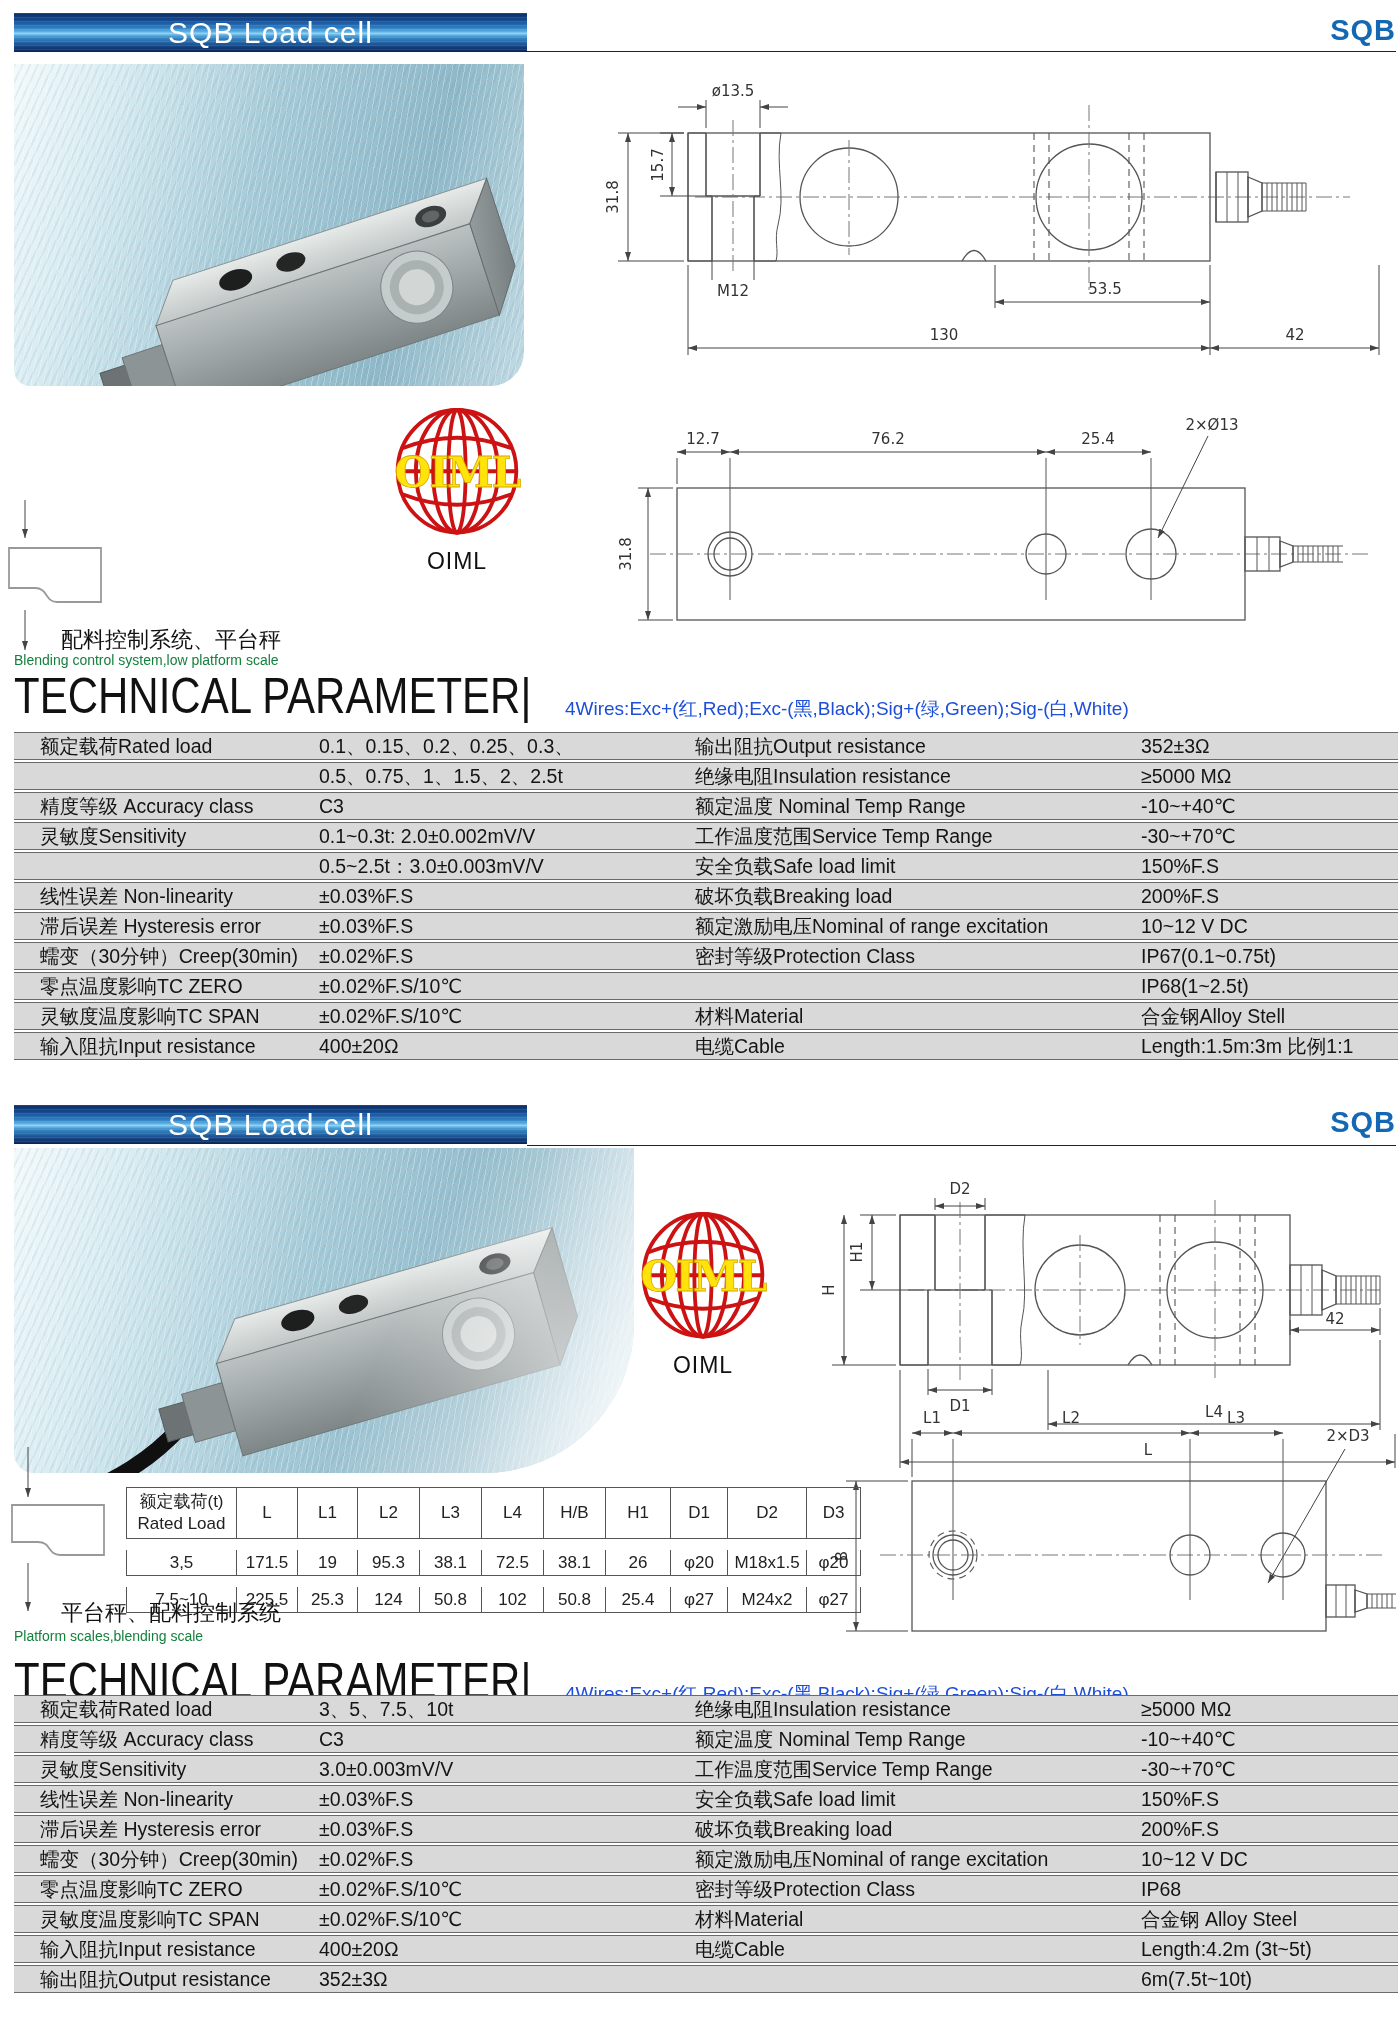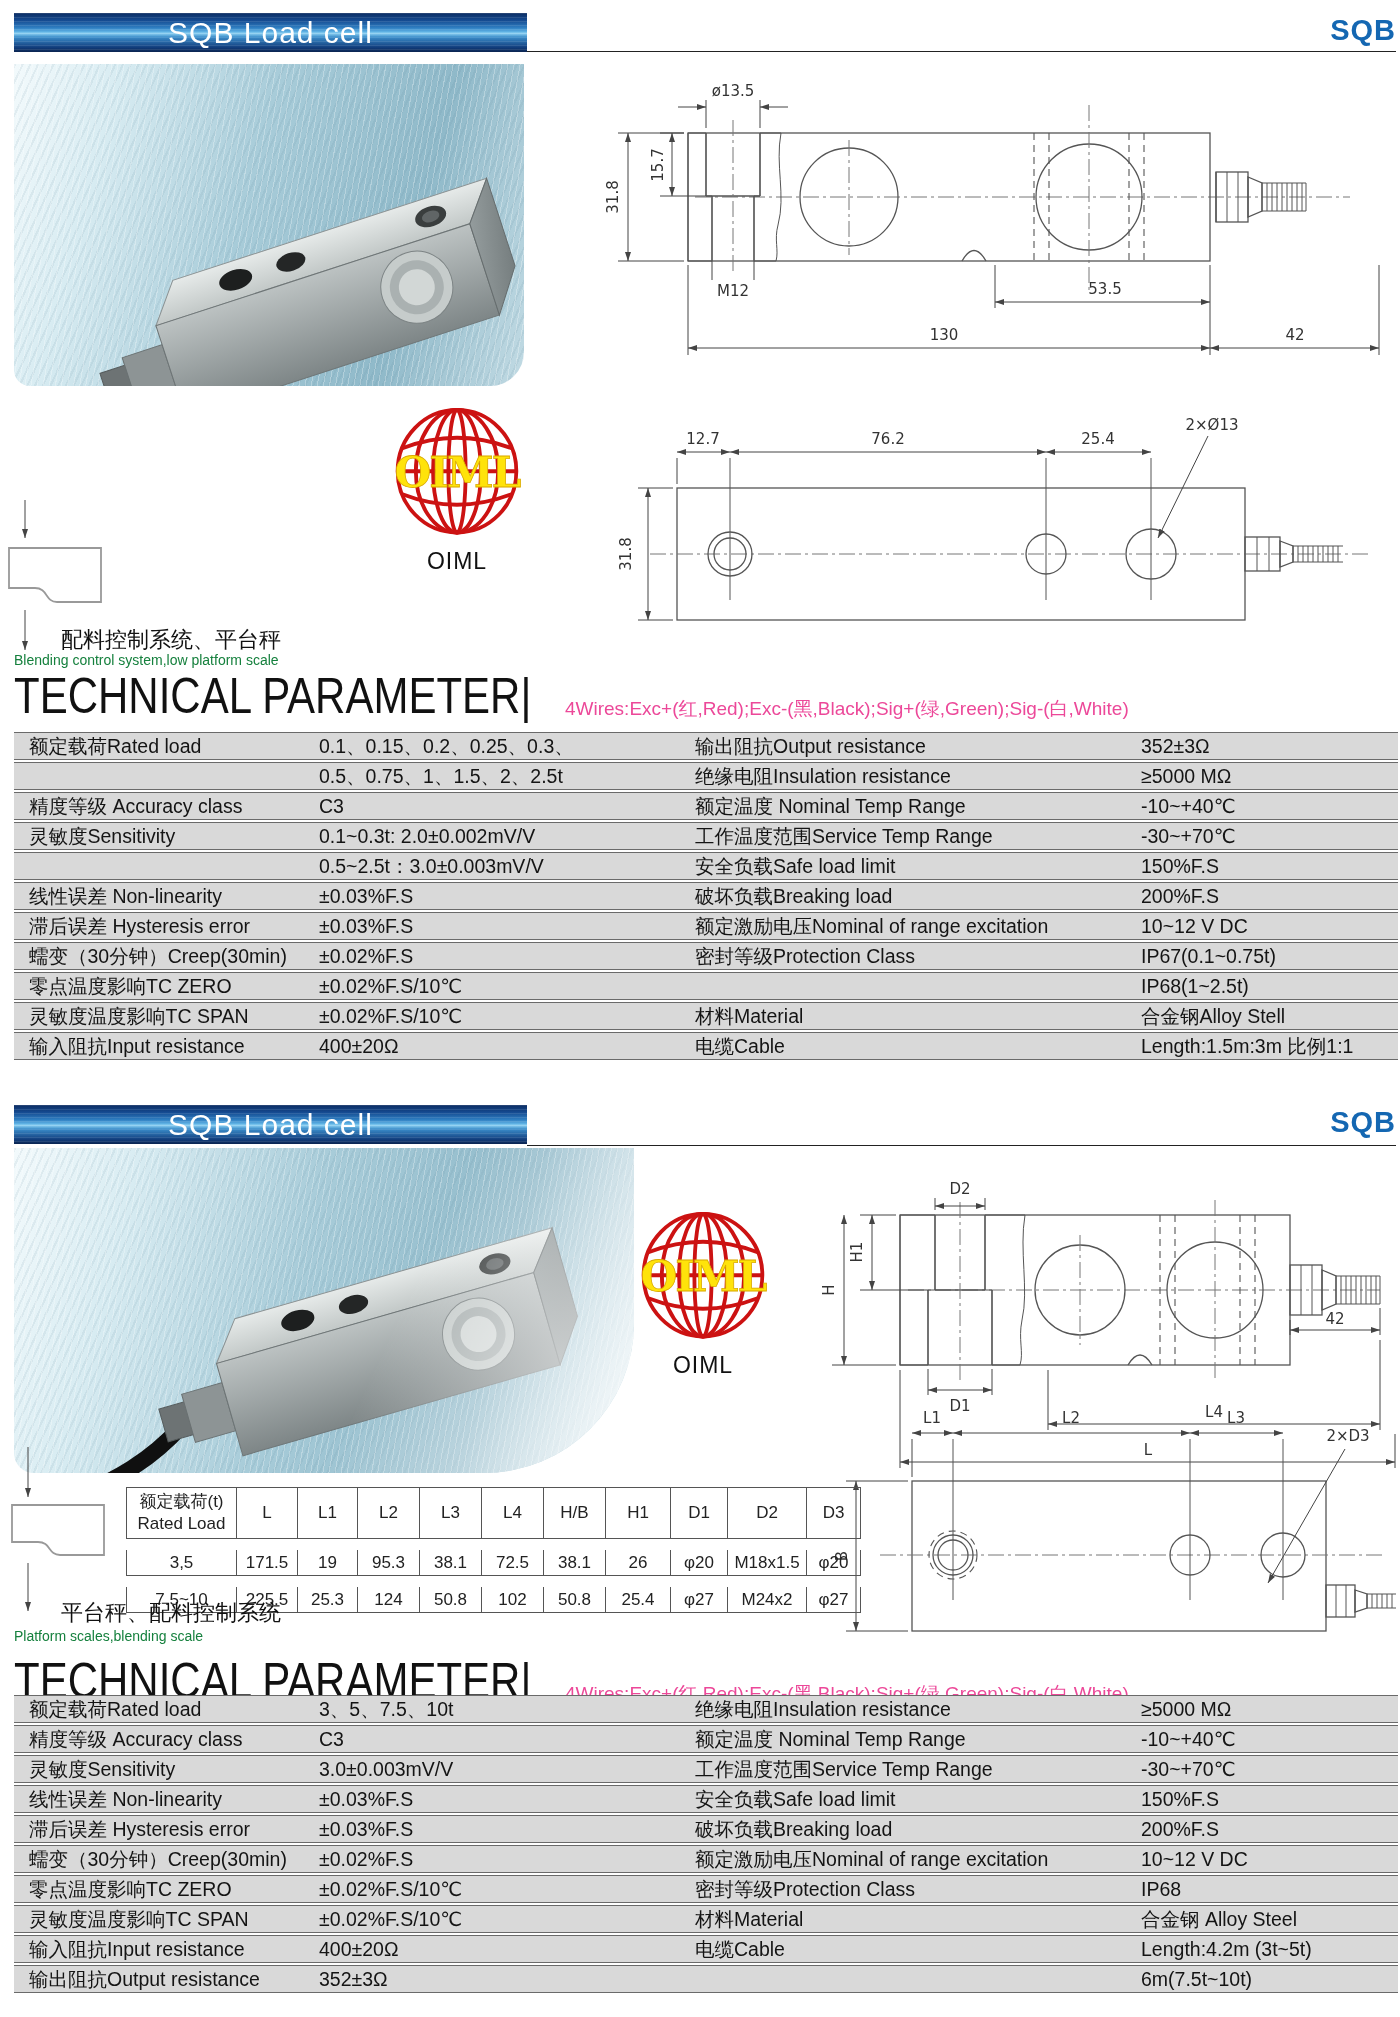--- a/index.html
+++ b/index.html
@@ -21,26 +21,26 @@
   .photo2{top:1148px;width:620px;height:325px;border-radius:0 0 150px 20px;}
   .photo2:after{content:"";position:absolute;inset:0;background:linear-gradient(115deg,rgba(255,255,255,0) 60%,rgba(255,255,255,.85) 96%);}
   
   .oimlbox{position:absolute;}
   .oimlcap{position:absolute;width:110px;text-align:center;font-size:23px;color:#111;letter-spacing:1px;}
   
   .capzh{position:absolute;left:14px;font-size:22px;color:#111;margin-left:47px;}
   .capen{position:absolute;left:14px;font-size:14px;color:#15803d;}
   .tech{position:absolute;left:14px;font-size:50px;line-height:44px;color:#111;white-space:nowrap;
         transform:scaleX(.84);transform-origin:left top;letter-spacing:0;}
-  .wires{position:absolute;left:565px;font-size:19px;color:#ec4899;white-space:nowrap;}
+  .wires{position:absolute;left:565px;font-size:19px;color:#1d4ed8;white-space:nowrap;}
   
   .ptable{position:absolute;left:14px;width:1384px;}
   .prow{position:relative;height:26px;background:#d9d9d9;border-top:1.6px solid #6a6a6a;border-bottom:1.6px solid #6a6a6a;margin-bottom:2px;}
   .prow span{position:absolute;top:1px;font-size:19.5px;line-height:24px;color:#141414;white-space:nowrap;}
-  .pl1{left:15px;} .pv1{left:305px;} .pl2{left:681px;} .pv2{left:1127px;}
+  .pl1{left:26px;} .pv1{left:305px;} .pl2{left:681px;} .pv2{left:1127px;}
   
   .dimtable{position:absolute;left:110px;top:1487px;font-size:17px;color:#222;padding-left:16px;}
   .dimrow{display:flex;}
   .dimcell{border-right:1.3px solid #555;border-bottom:1.3px solid #555;box-sizing:border-box;
            display:flex;flex-direction:column;align-items:center;justify-content:center;text-align:center;line-height:22px;}
   .dimhead .dimcell{border-top:1.3px solid #555;height:52px;}
   .dimbody .dimcell{height:26px;margin-top:11px;}
   .bl{border-left:1.3px solid #555;}
   .cw0{width:111px;} .cw1{width:61px;} .cw2{width:60px;} .cw3{width:62px;} .cw4{width:62px;}
   .cw5{width:62px;} .cw6{width:62px;} .cw7{width:65px;} .cw8{width:57px;} .cw9{width:79px;} .cw10{width:54px;}

